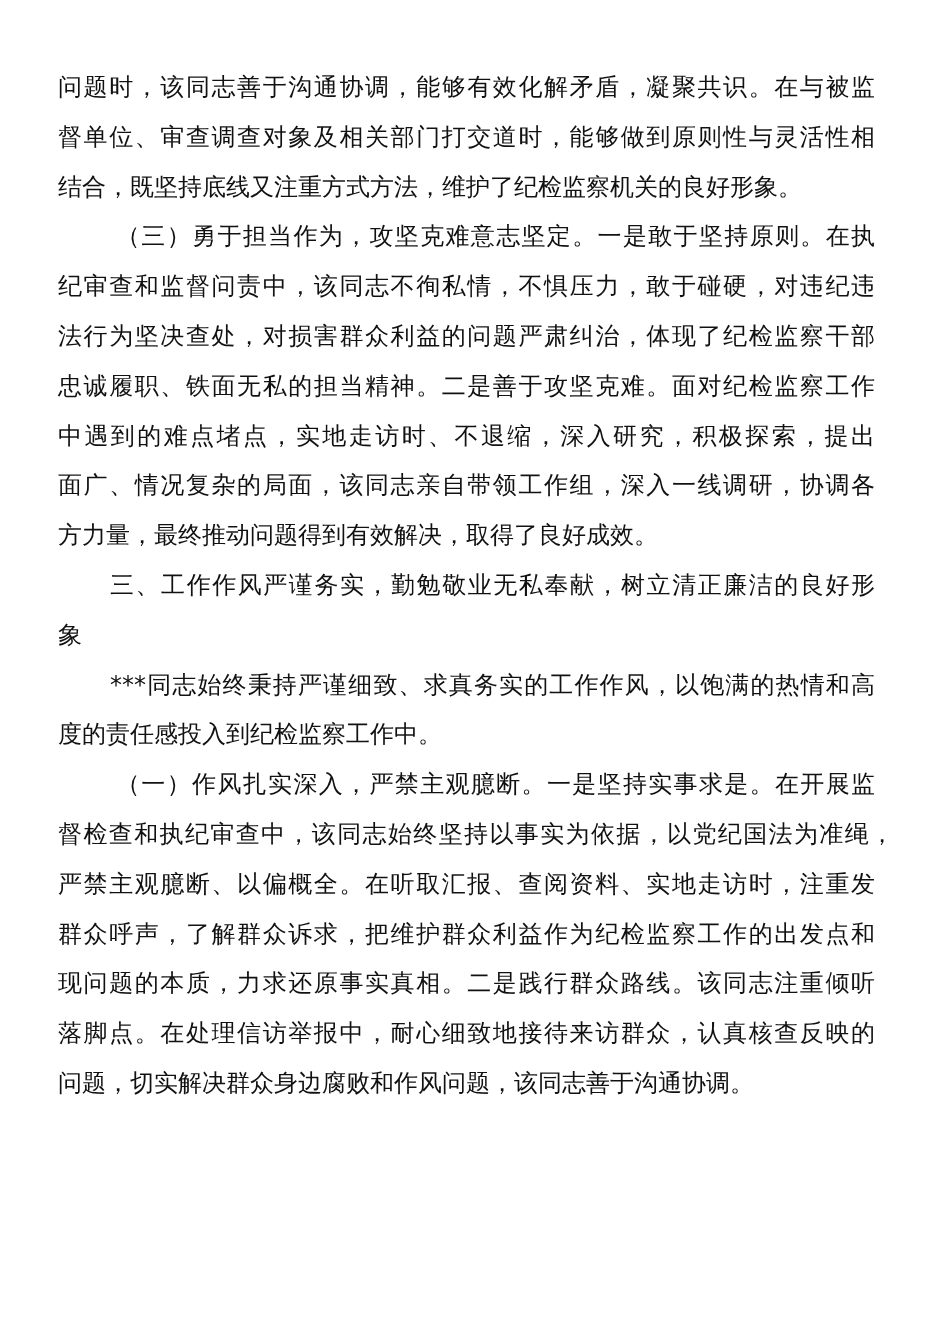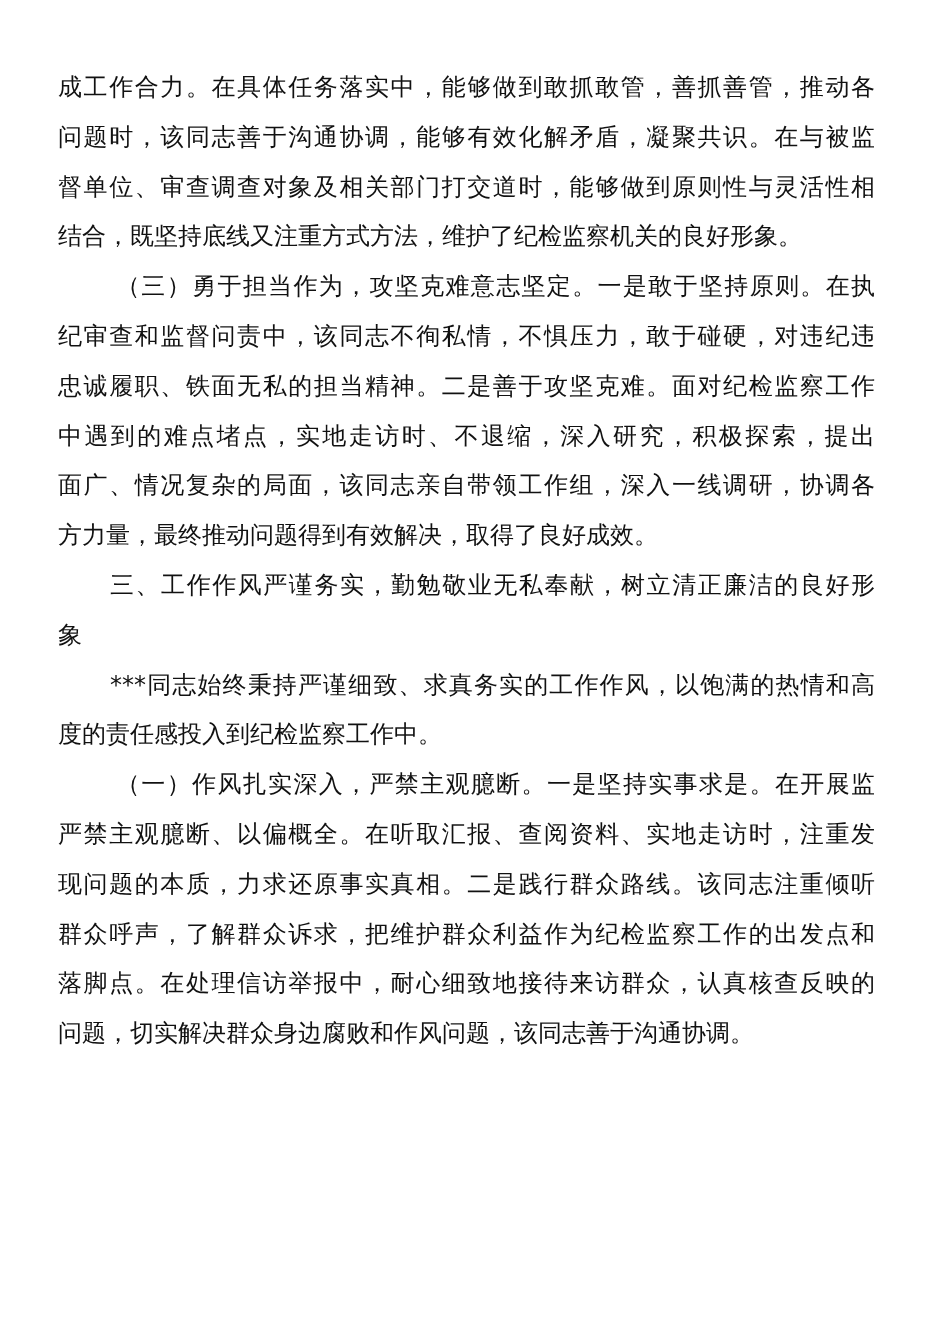--- a/index.html
+++ b/index.html
@@ -46,51 +46,52 @@
     .wide {
       width: 836px;
     }
   </style>
 </head>
 <body>
 
 <div class="page">
 
   <div>
-    <div class="line">成工作合力。在具体任务落实中，能够做到敢抓敢管，善抓善管，推动各</div>
     <div class="line">问题时，该同志善于沟通协调，能够有效化解矛盾，凝聚共识。在与被监</div>
     <div class="line">督单位、审查调查对象及相关部门打交道时，能够做到原则性与灵活性相</div>
     <div class="line last">结合，既坚持底线又注重方式方法，维护了纪检监察机关的良好形象。</div>
   </div>
 
   <div>
     <div class="line indent-bold">
       <span class="bold">（三）勇于担当作为，攻坚克难意志坚定。</span><span>一是敢于坚持原则。在执</span>
     </div>
     <div class="line">纪审查和监督问责中，该同志不徇私情，不惧压力，敢于碰硬，对违纪违</div>
+    <div class="line">法行为坚决查处，对损害群众利益的问题严肃纠治，体现了纪检监察干部</div>
     <div class="line">忠诚履职、铁面无私的担当精神。二是善于攻坚克难。面对纪检监察工作</div>
     <div class="line">中遇到的难点堵点，实地走访时、不退缩，深入研究，积极探索，提出</div>
     <div class="line">面广、情况复杂的局面，该同志亲自带领工作组，深入一线调研，协调各</div>
     <div class="line last">方力量，最终推动问题得到有效解决，取得了良好成效。</div>
   </div>
 
   <div>
     <div class="line indent">三、工作作风严谨务实，勤勉敬业无私奉献，树立清正廉洁的良好形</div>
     <div class="line last">象</div>
   </div>
 
   <div>
     <div class="line indent">***同志始终秉持严谨细致、求真务实的工作作风，以饱满的热情和高</div>
     <div class="line last">度的责任感投入到纪检监察工作中。</div>
   </div>
 
   <div>
     <div class="line indent-bold">
       <span class="bold">（一）作风扎实深入，严禁主观臆断。</span><span>一是坚持实事求是。在开展监</span>
     </div>
+    <div class="line wide">督检查和执纪审查中，该同志始终坚持以事实为依据，以党纪国法为准绳，</div>
     <div class="line">严禁主观臆断、以偏概全。在听取汇报、查阅资料、实地走访时，注重发</div>
+    <div class="line">群众呼声，了解群众诉求，把维护群众利益作为纪检监察工作的出发点和</div>
     <div class="line">现问题的本质，力求还原事实真相。二是践行群众路线。该同志注重倾听</div>
-    <div class="line">群众呼声，了解群众诉求，把维护群众利益作为纪检监察工作的出发点和</div>
     <div class="line">落脚点。在处理信访举报中，耐心细致地接待来访群众，认真核查反映的</div>
     <div class="line last">问题，切实解决群众身边腐败和作风问题，该同志善于沟通协调。</div>
   </div>
 
 </div>
 
 </body></html>

